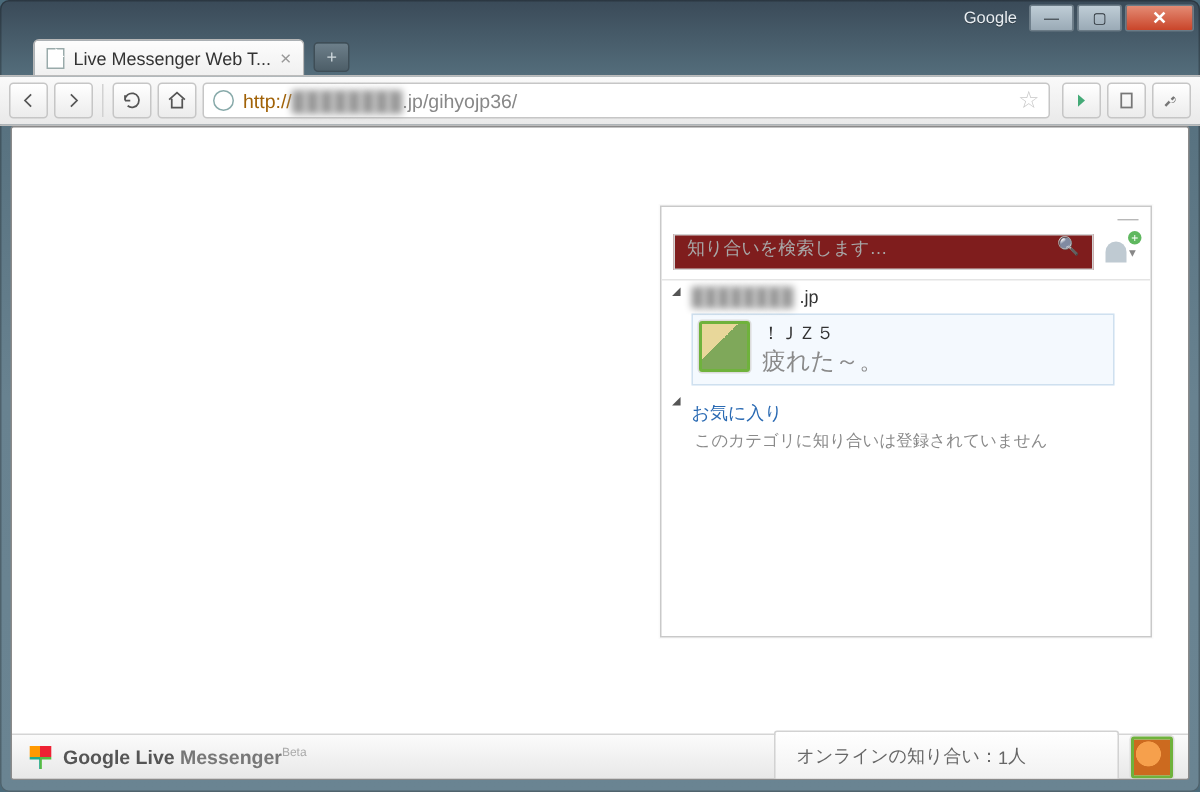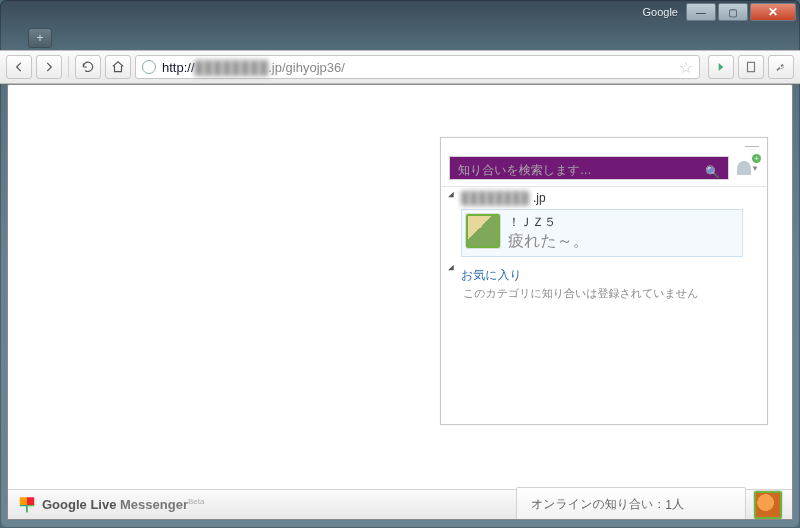--- a/index.html
+++ b/index.html
@@ -58,21 +58,21 @@
     display:flex;align-items:center;justify-content:center;color:#555;
   }
   .tbtn svg{width:14px;height:14px;fill:none;stroke:#555;stroke-width:2}
   .sep{width:1px;height:22px;background:#d2d2d2;margin:0 2px}
   .url {
     flex:1;height:24px;border:1px solid #c6c6c6;border-radius:3px;
     background:#fff;display:flex;align-items:center;padding:0 6px;gap:6px;
   }
   .url .globe{width:14px;height:14px;border:1px solid #8aa;border-radius:50%}
   .url-text{font-size:13px;color:#888;white-space:nowrap}
-  .url-text .prefix{color:#0f172a}
+  .url-text .prefix{color:#a16207}
   .url-text .blur{color:transparent;text-shadow:0 0 5px #999}
   .url .star{margin-left:auto;color:#c8c8c8}
   .rt{display:flex;gap:4px;margin-left:4px}
 
   
   .content {
     position:absolute; left:7px; right:7px; top:84px; bottom:8px;
     background:#fff; border:1px solid #8a8a8a; border-radius:2px;
     overflow:hidden;
   }
@@ -81,22 +81,22 @@
   .msgr {
     position:absolute; right:24px; top:52px;
     width:328px; height:288px;
     border:1px solid #c9c9c9; background:#fff;
     box-shadow:0 0 0 1px rgba(0,0,0,.02);
     display:flex;flex-direction:column;
   }
   .msgr-top{height:14px;display:flex;justify-content:flex-end;align-items:center;padding-right:8px;color:#b8b8b8;font-size:14px}
   .searchrow{display:flex;align-items:center;gap:6px;padding:4px 8px 6px 8px}
   .searchbox{
-    flex:1;height:24px;border:1px solid #d3d3d3;background:#701a75;
-    display:flex;align-items:flex-end;padding:0 8px;color:#a8a8a8;font-size:12px;
+    flex:1;height:24px;border:1px solid #d3d3d3;background:#7f1d1d;
+    display:flex;align-items:flex-start;padding:0 8px;color:#a8a8a8;font-size:12px;
   }
   .searchbox .mag{margin-left:auto;color:#b2b2b2}
   .addbtn{width:24px;height:24px;display:flex;align-items:center;justify-content:center;position:relative}
   .addbtn .person{width:14px;height:14px;border-radius:50% 50% 0 0;background:#bfcad2;position:relative}
   .addbtn .plus{position:absolute;right:-2px;top:-2px;width:9px;height:9px;border-radius:50%;background:#5fb85f;color:#fff;font-size:8px;line-height:9px;text-align:center}
   .addbtn .cd{color:#888;font-size:9px;margin-left:2px}
 
   .listarea{border-top:1px solid #e4e4e4;flex:1;overflow:auto;padding-top:2px}
   .group-hdr{display:flex;align-items:center;gap:4px;padding:2px 8px;font-size:12px;color:#333}
   .tri{width:0;height:0;border:4px solid transparent;border-left-color:#555;transform:rotate(45deg) translateY(-1px)}
@@ -157,20 +157,25 @@
       </div>
     <div class="win-btn">
         <span>▢</span>
       </div>
     <div class="win-btn close">
         <span>✕</span>
       </div>
   </div>
 
   <div class="tabstrip">
+    <div class="tab">
+      <span class="doc-icon"></span>
+      <span>Live Messenger Web T...</span>
+      <span class="tab-close">×</span>
+    </div>
     <div class="newtab">+</div>
   </div>
 
   <div class="toolbar">
     <div class="tbtn">
         <svg viewBox="0 0 24 24">
           <path d="M15 5l-7 7 7 7"></path>
         </svg>
       </div>
     <div class="tbtn">

